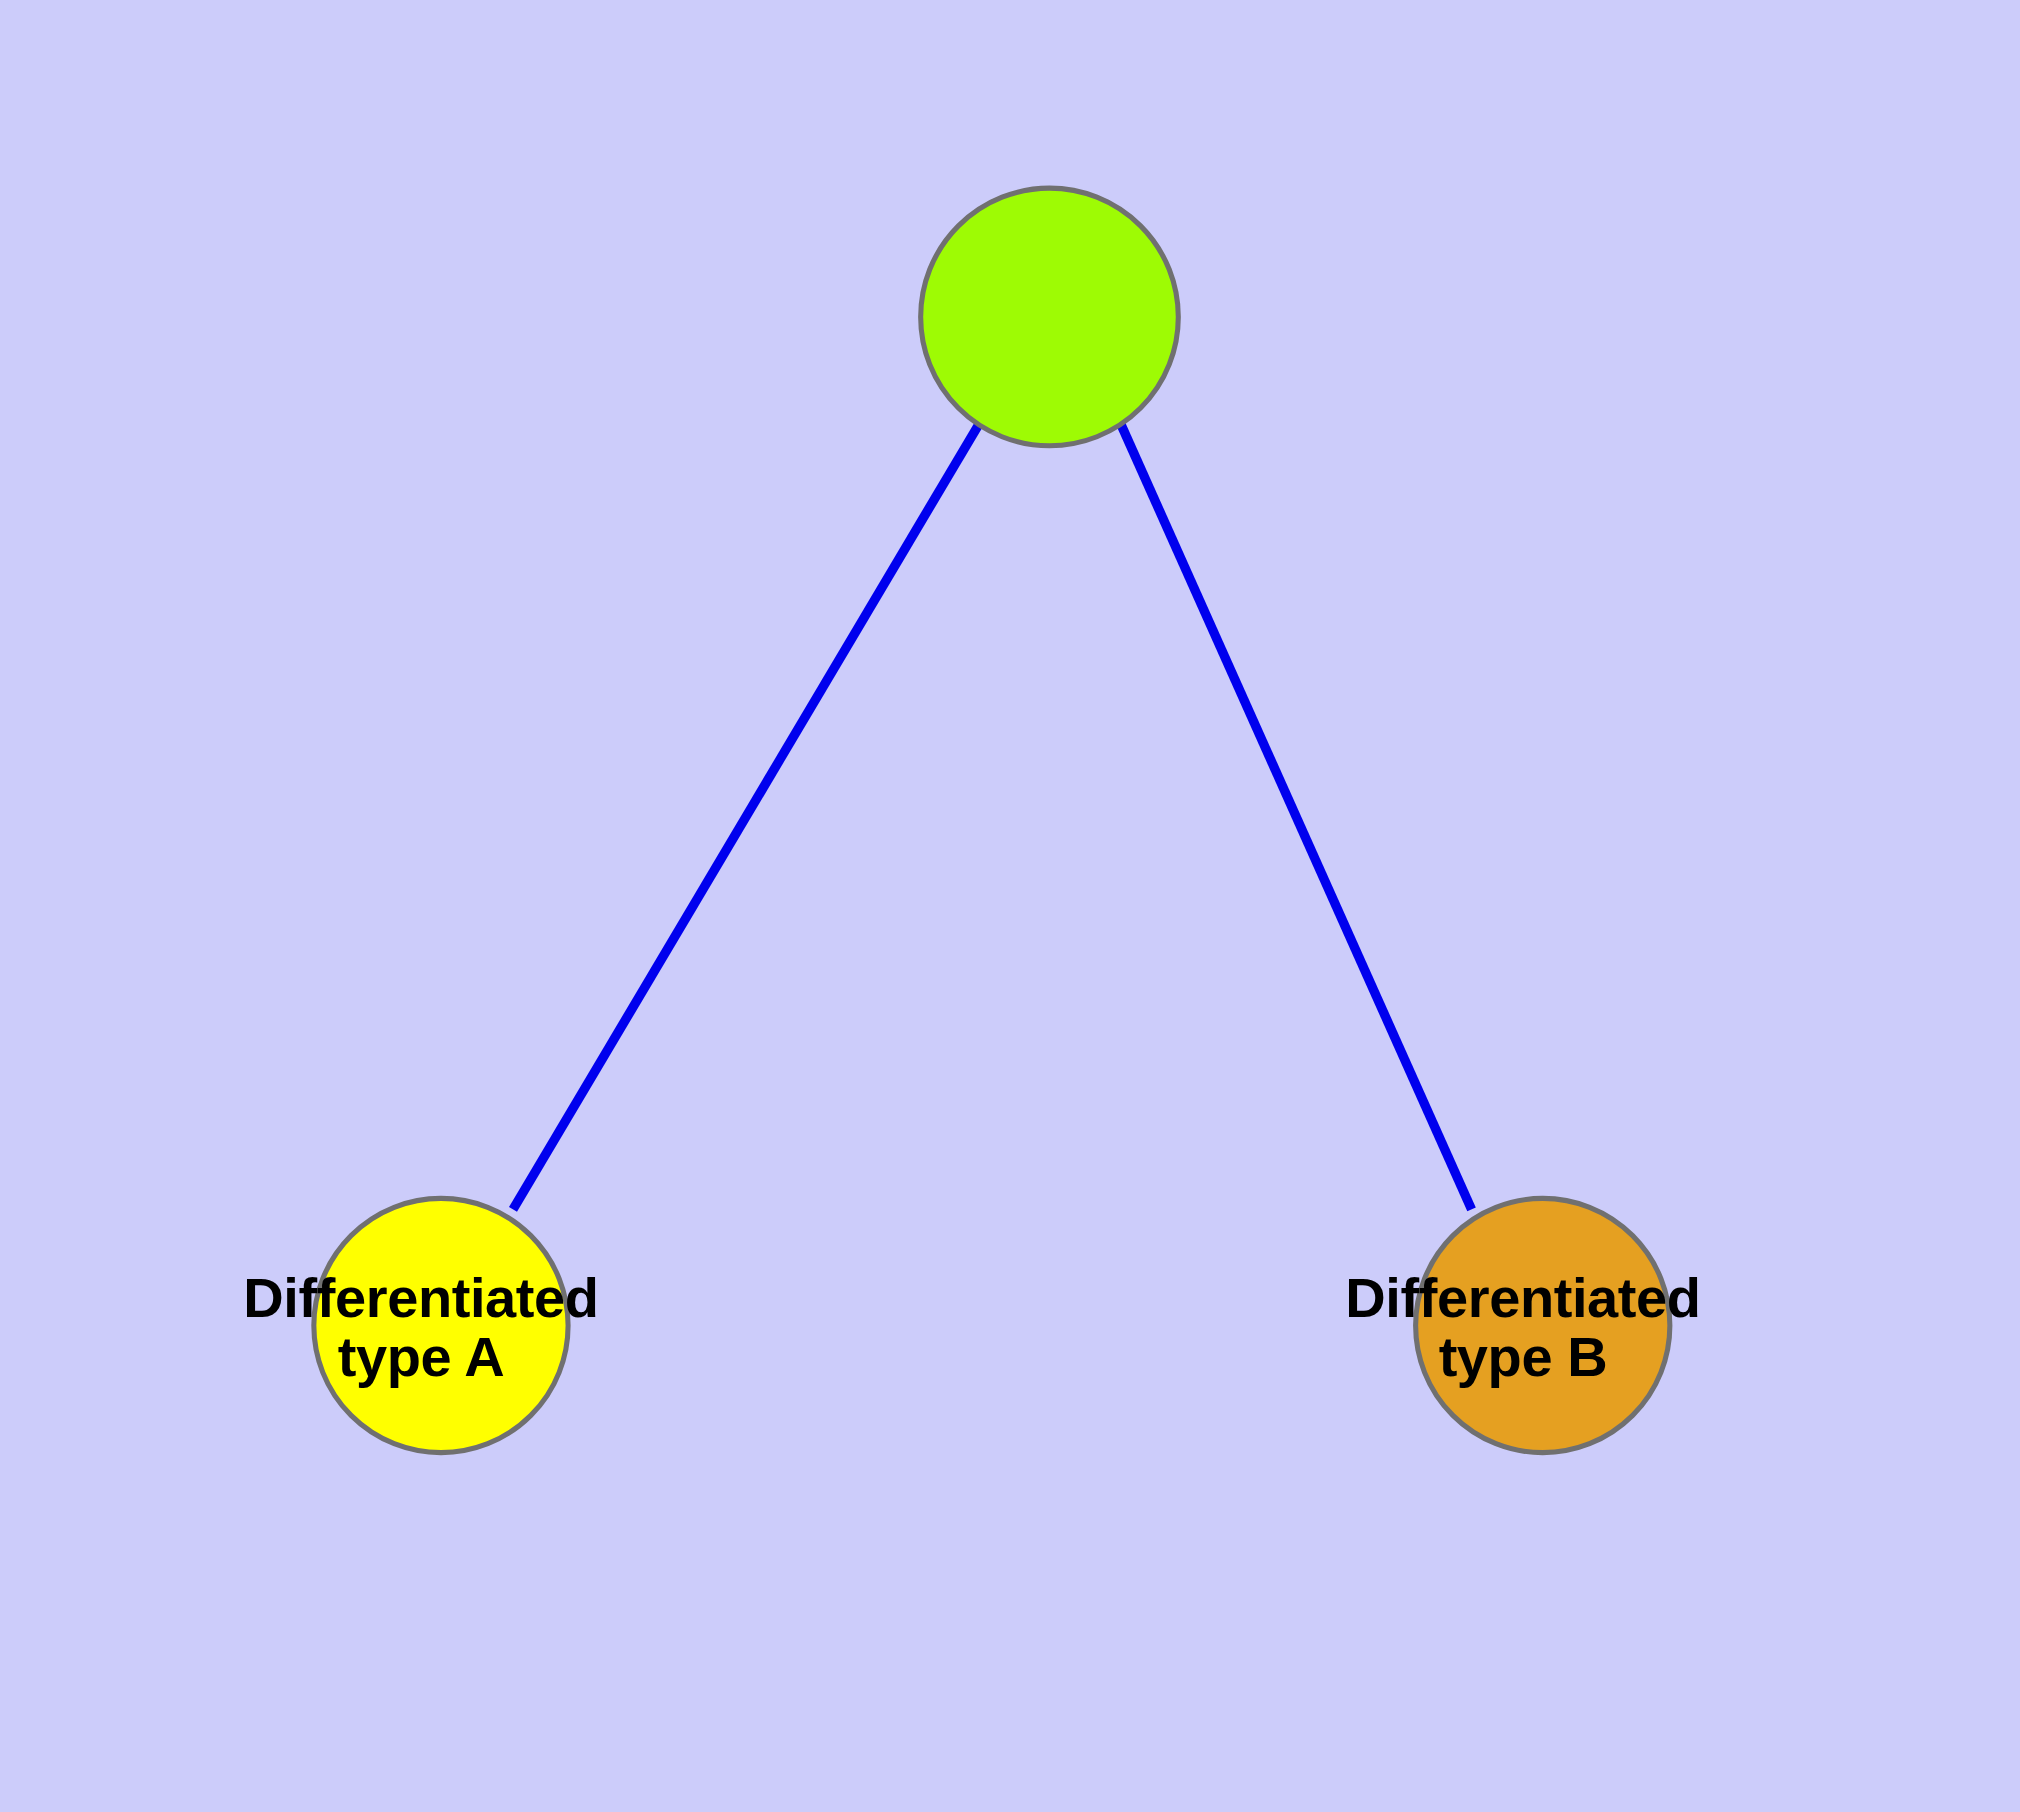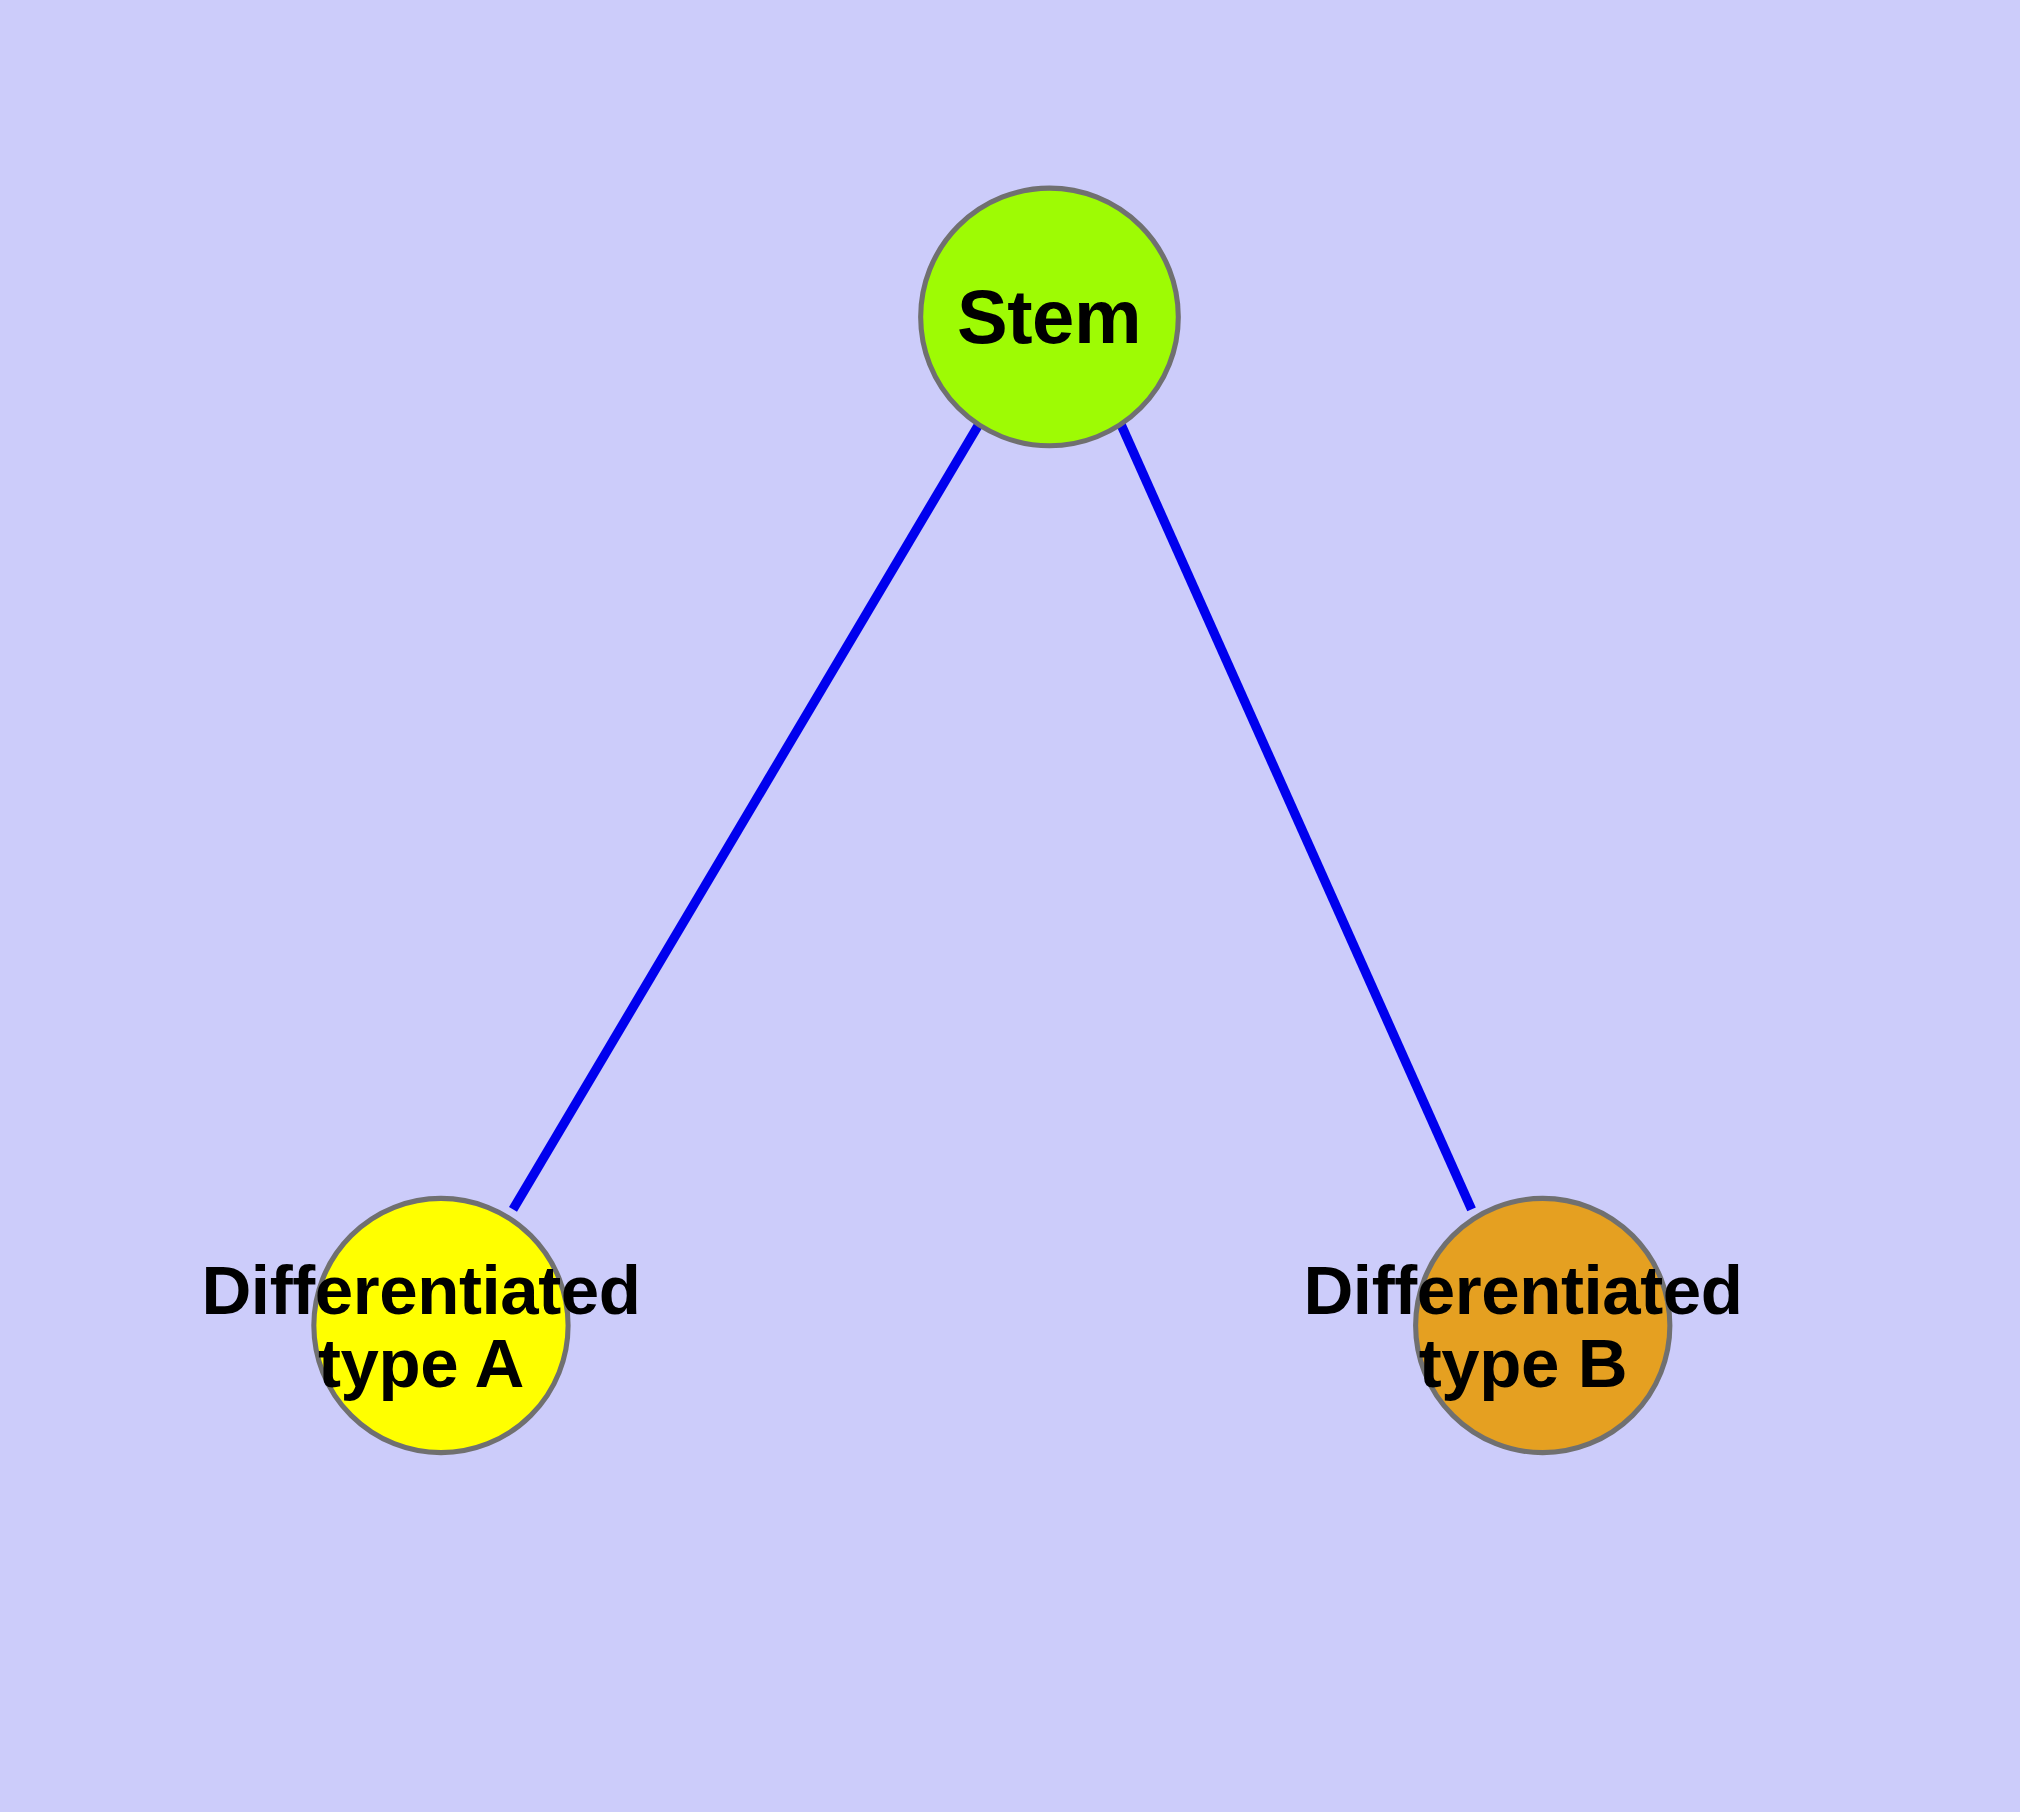--- a/index.html
+++ b/index.html
@@ -21,21 +21,21 @@
     inset: 0;
     width: 2021px;
     height: 1812px;
     display: block;
   }
   .node-label {
     position: absolute;
     color: #000000;
     font-family: "Liberation Sans", "DejaVu Sans", sans-serif;
     font-weight: bold;
-    font-size: 69px;
+    font-size: 56px;
     line-height: 1.06;
     text-align: center;
     white-space: pre;
     letter-spacing: -0.4px;
     pointer-events: none;
     user-select: none;
   }
   #label-stem {
     left: 1049px;
     top: 317px;
@@ -67,21 +67,20 @@
       <line class="edge" id="edge-1" stroke="#0000ee" stroke-width="11" stroke-linecap="butt" x1="1322" y1="500" x2="1736" y2="1427"></line>
     </g>
 
     <g id="nodes-group">
       <circle class="node" id="node-0" stroke="#707070" stroke-width="6" cx="1238" cy="374" r="152" fill="#9efb04"></circle>
       <circle class="node" id="node-1" stroke="#707070" stroke-width="6" cx="520" cy="1564" r="150" fill="#ffff00"></circle>
       <circle class="node" id="node-2" stroke="#707070" stroke-width="6" cx="1820" cy="1564" r="150" fill="#e5a021"></circle>
     </g>
   </svg>
 
-  <div class="node-label" id="label-stem" style="left: 1049px; top: 317px; color: rgb(0, 0, 0);">Stem</div>
 
   <div class="node-label" id="label-diff-a" style="left: 421px; top: 1327px; color: rgb(0, 0, 0);">Differentiated
 type A</div>
 
   <div class="node-label" id="label-diff-b" style="left: 1523px; top: 1327px; color: rgb(0, 0, 0);">Differentiated
 type B</div>
 
 </div>
 
 

